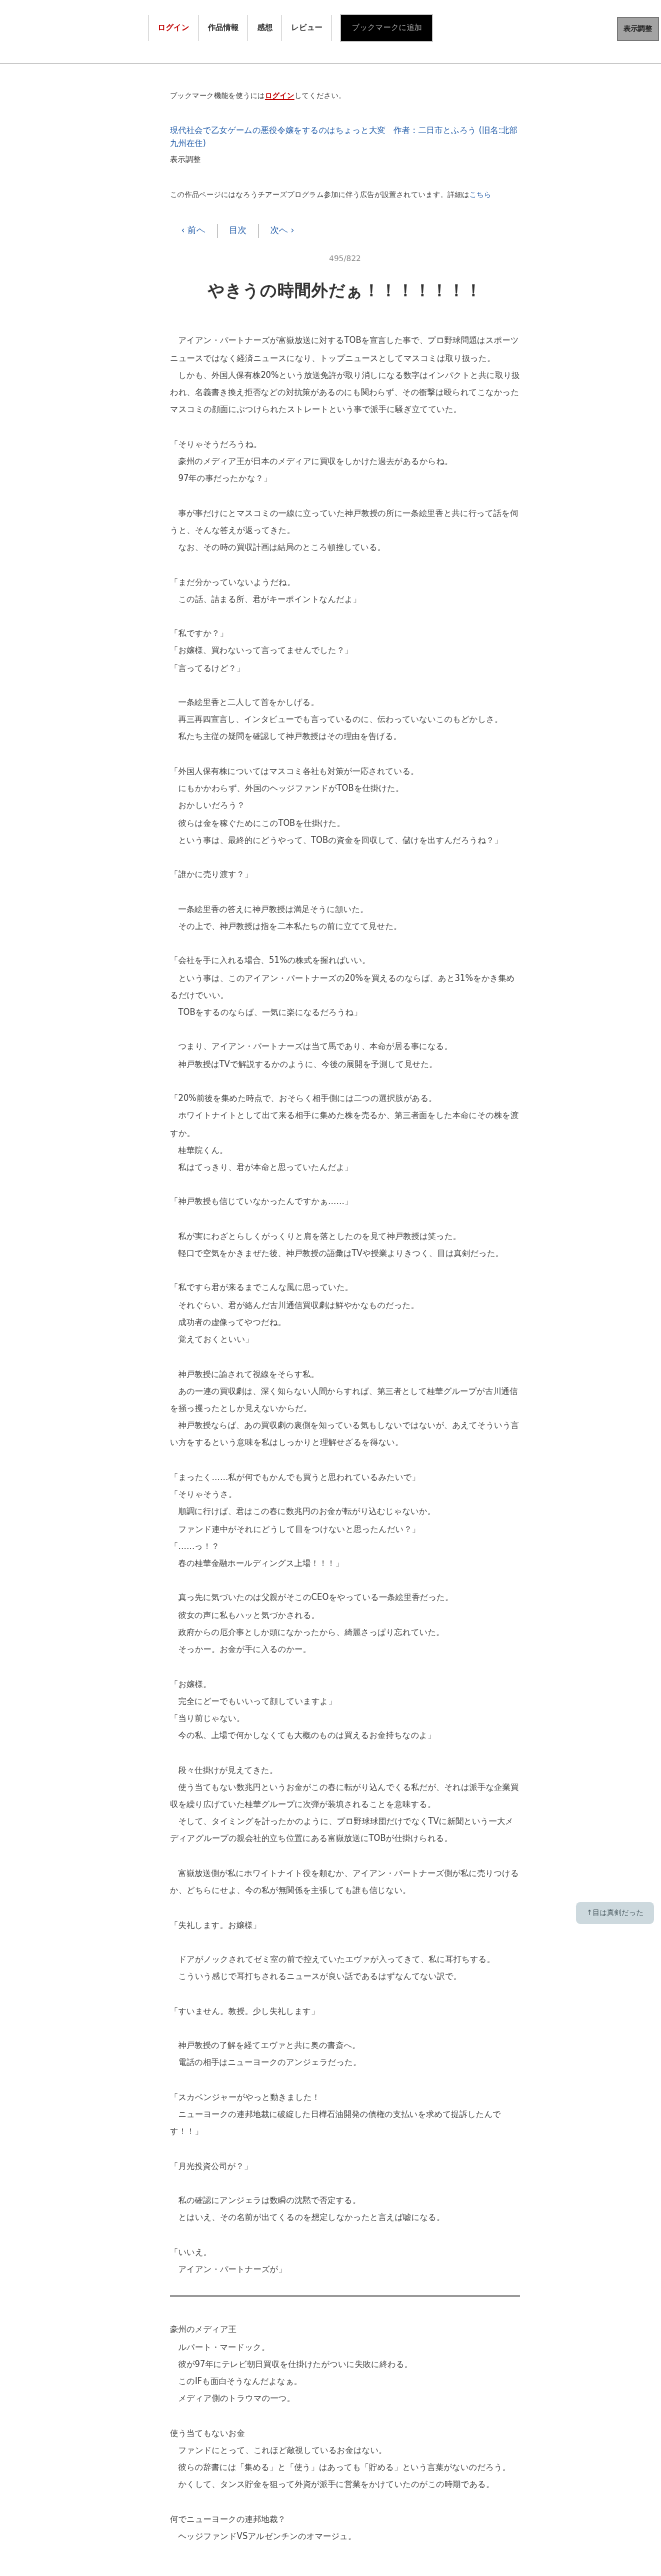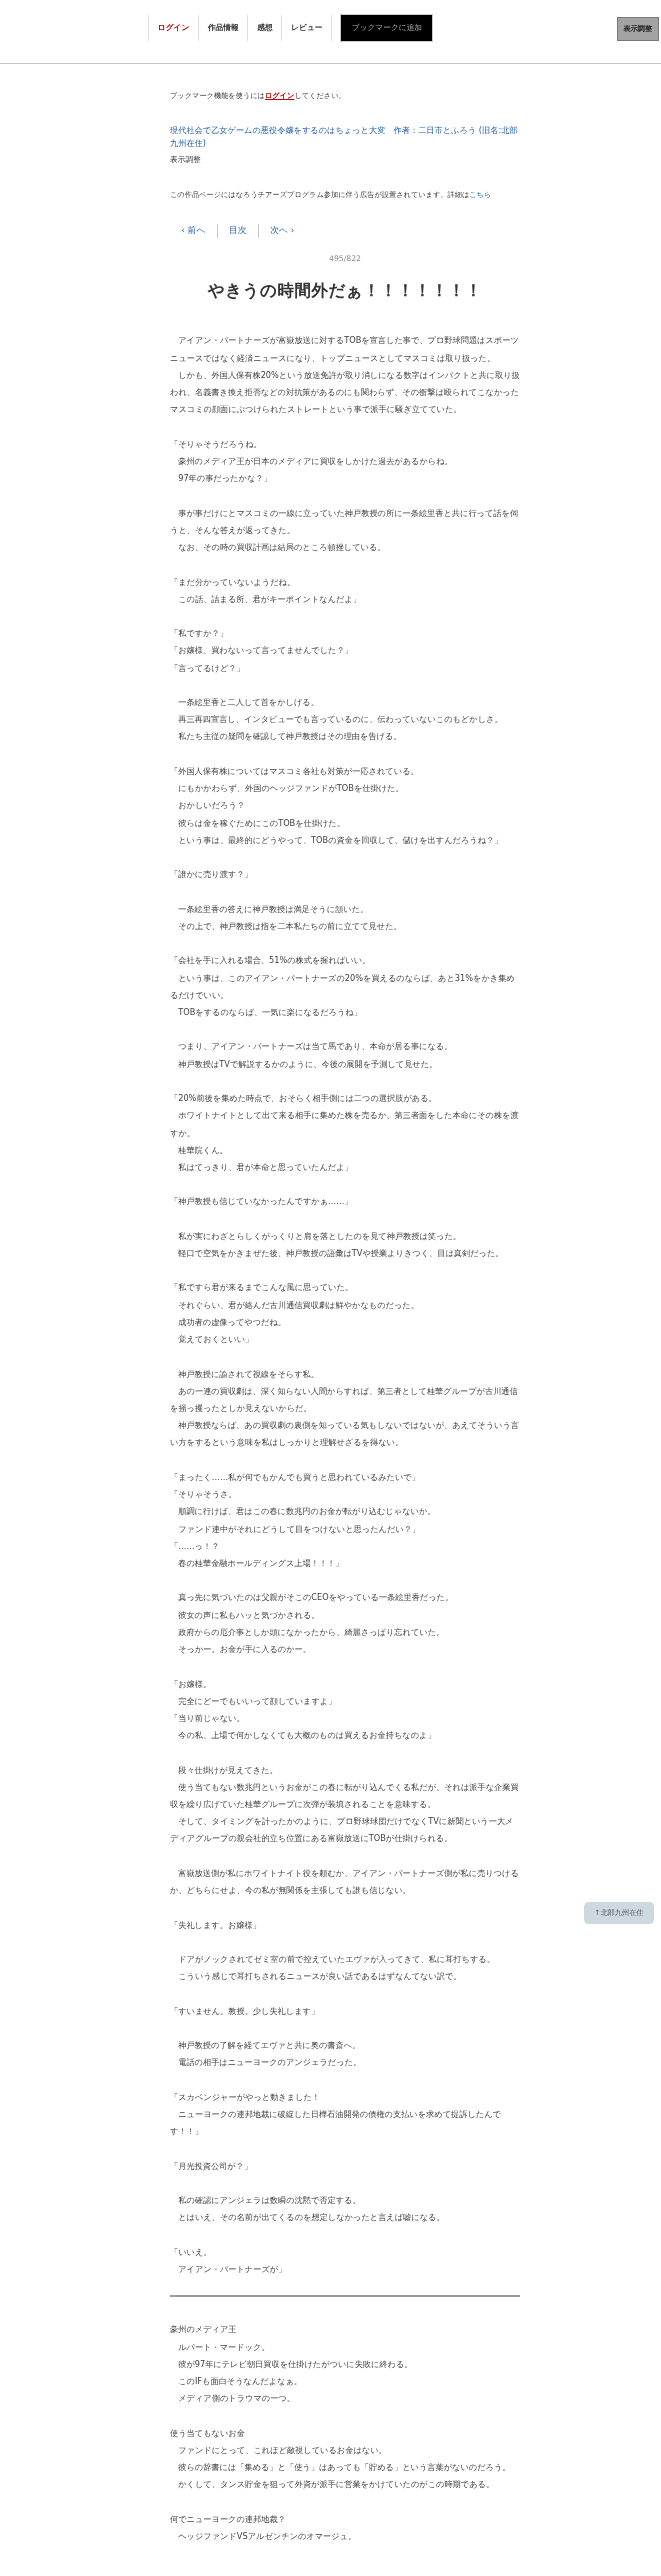--- a/index.html
+++ b/index.html
@@ -108,14 +108,14 @@
   <hr class="double">
 
   <div id="afterword">
       <p class="para">豪州のメディア王<br>　ルパート・マードック。<br>　彼が97年にテレビ朝日買収を仕掛けたがついに失敗に終わる。<br>　このIFも面白そうなんだよなぁ。<br>　メディア側のトラウマの一つ。</p>
       <p class="para">使う当てもないお金<br>　ファンドにとって、これほど敵視しているお金はない。<br>　彼らの辞書には「集める」と「使う」はあっても「貯める」という言葉がないのだろう。<br>　かくして、タンス貯金を狙って外資が派手に営業をかけていたのがこの時期である。</p>
       <p class="para">何でニューヨークの連邦地裁？<br>　ヘッジファンドVSアルゼンチンのオマージュ。</p>
     </div>
 
 </div>
 
-<div class="pagetop">↑北部九州在住</div>
+<div class="pagetop">↑目は真剣だった</div>
 
 
 </body></html>

